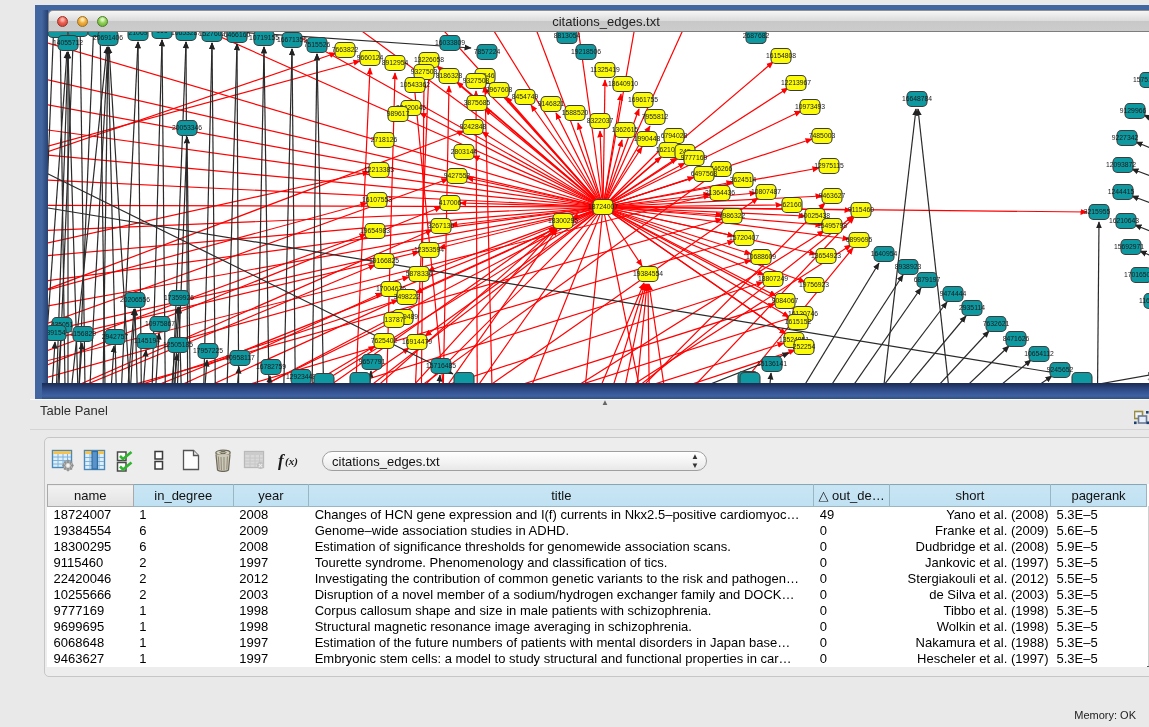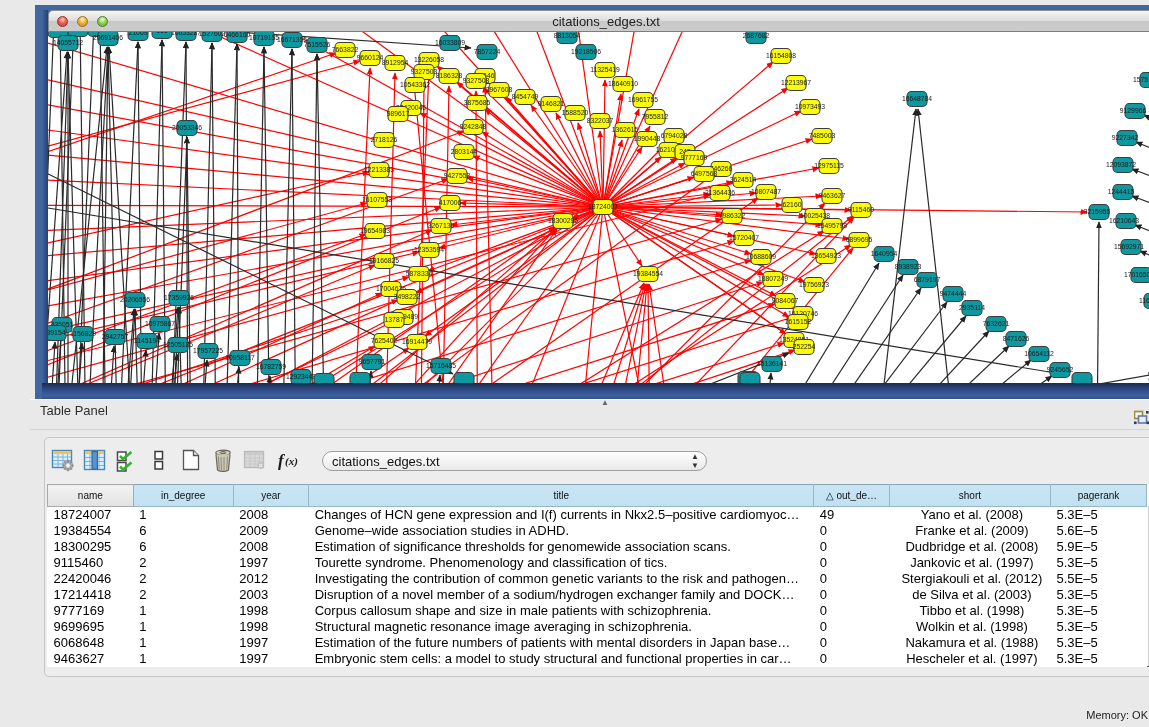--- a/index.html
+++ b/index.html
@@ -28,33 +28,33 @@
 #grip { position:absolute; left:571px; top:-1px; color:#666; font-size:8px; }
 #pt-icons { position:absolute; right:6px; top:11px; }
 #panel-hr { position:absolute; left:0px; top:30px; width:100%; height:1px; background:#d4d4d4; }
 #inner { position:absolute; left:14px; top:38px; width:1121px; height:240px; border:1px solid #c6c6c6; border-radius:5px; background:#ededed; }
 #toolbar { position:absolute; left:6px; top:10px; height:24px; font-size:0; }
 .tbi { display:inline-block; vertical-align:top; margin-right:8px; }
 #combo { position:absolute; left:277px; top:13px; width:385px; height:20px; border:1px solid #9f9f9f; border-radius:10px;
   background:linear-gradient(#ffffff,#f2f2f2 60%,#e8e8e8); font-size:13px; color:#111; line-height:19px; padding-left:9px; }
 #combo .arr { position:absolute; right:7px; top:0px; font-size:8px; color:#333; line-height:9px; }
 table#tbl { position:absolute; left:2px; top:46px; border-collapse:collapse; table-layout:fixed; width:1100px; font-size:13px; background:#fff; }
-#tbl th { height:22px; font-weight:normal; font-size:10px; color:#111; background:linear-gradient(#c9e5f4,#bfe1f2); border:1px solid #9ab6c4; border-top:1px solid #8aa6b4; overflow:hidden; white-space:nowrap; }
+#tbl th { height:22px; font-weight:normal; font-size:13px; color:#111; background:linear-gradient(#c9e5f4,#bfe1f2); border:1px solid #9ab6c4; border-top:1px solid #8aa6b4; overflow:hidden; white-space:nowrap; }
 #tbl th.h0 { background:linear-gradient(#f2f2f2,#e2e2e2); border:1px solid #a9a9a9; }
 #tbl td { height:16px; padding:0 2px 0 6px; overflow:hidden; white-space:nowrap; color:#000; }
-#tbl td.c5 { text-align:center; }
+#tbl td.c5 { text-align:right; }
 #tbl-wrap { position:absolute; left:2px; top:46px; width:1117px; height:183px; background:#fff; border-bottom:1px solid #5a5a5a; border-left:1px solid #969696; }
 #sbar { position:absolute; left:1103px; top:68px; width:15px; height:160px; background:#fafafa; border-left:1px solid #d0d0d0; }
 #sthumb { position:absolute; left:2px; top:2px; width:10px; height:22px; background:linear-gradient(to right,#c2c2c2,#9b9b9b); border-radius:5px; border:1px solid #8a8a8a; }
 #tabs { position:absolute; left:429px; top:274px; height:19px; font-size:13px; white-space:nowrap; }
 .tab { display:inline-block; vertical-align:top; height:19px; line-height:18px; padding:0 14px; background:linear-gradient(#fdfdfd,#ececec); color:#111; border-top:1px solid #9c9c9c; border-bottom:1px solid #9c9c9c; }
 .tab.sel { background:linear-gradient(#6f6f6f,#8a8a8a); color:#eee; border-radius:4px 0 0 4px; border:1px solid #5f5f5f; }
 .tab.last { border-radius:0 4px 4px 0; border-right:1px solid #9c9c9c; }
 .tab.mid { border-left:1px solid #bcbcbc; }
-#mem { position:absolute; right:28px; top:310px; font-size:11px; color:#222; }
+#mem { position:absolute; right:40px; top:310px; font-size:11px; color:#222; }
 #memdot { position:absolute; right:9px; top:308px; width:12px; height:12px; border-radius:50%; background:radial-gradient(circle at 45% 35%, #7de87d 8%, #35c335 55%, #27a827); border:1px solid #333; }
 </style></head>
 <body>
 <div id="screen">
   <div id="desktop"></div>
   <div id="winshadow-l"></div>
   <div id="winshadow-b"></div>
   <div id="winshadow-r"></div>
   <div id="canvas">
       <svg id="graph" width="1115" height="351" viewBox="18 32 1115 351">
@@ -725,21 +725,21 @@
 <tr>
               <td class="c0">22420046</td>
               <td class="c1">2</td>
               <td class="c2">2012</td>
               <td class="c3">Investigating the contribution of common genetic variants to the risk and pathogen…</td>
               <td class="c4">0</td>
               <td class="c5">Stergiakouli et al. (2012)</td>
               <td class="c6">5.5E–5</td>
             </tr>
 <tr>
-              <td class="c0">17214418</td>
+              <td class="c0">10255666</td>
               <td class="c1">2</td>
               <td class="c2">2003</td>
               <td class="c3">Disruption of a novel member of a sodium/hydrogen exchanger family and DOCK…</td>
               <td class="c4">0</td>
               <td class="c5">de Silva et al. (2003)</td>
               <td class="c6">5.3E–5</td>
             </tr>
 <tr>
               <td class="c0">9777169</td>
               <td class="c1">1</td>

